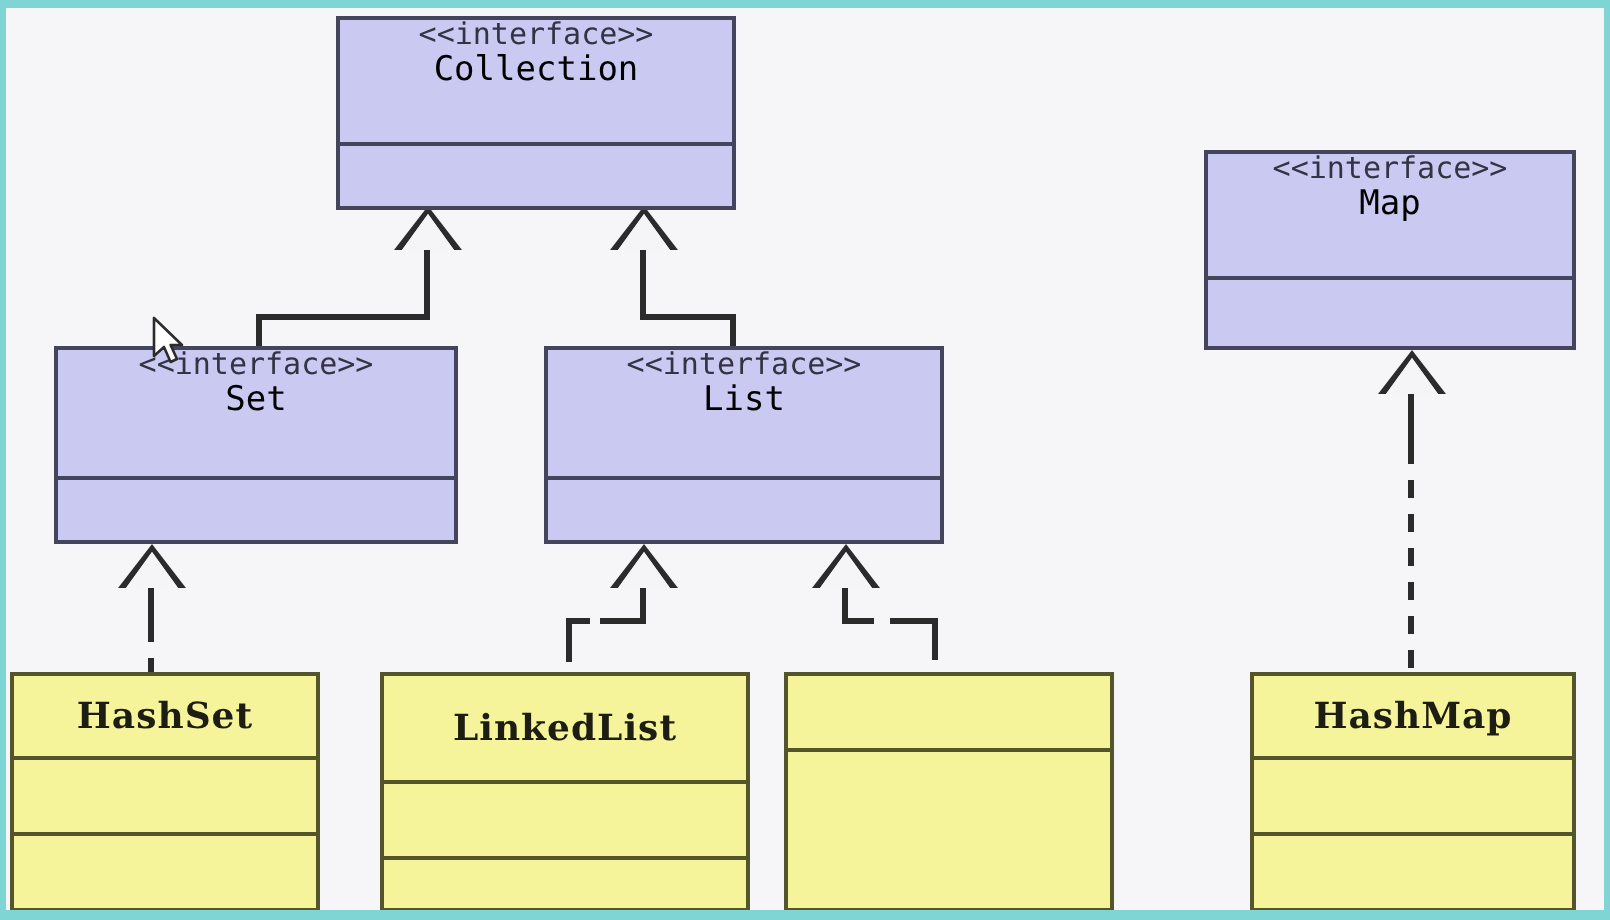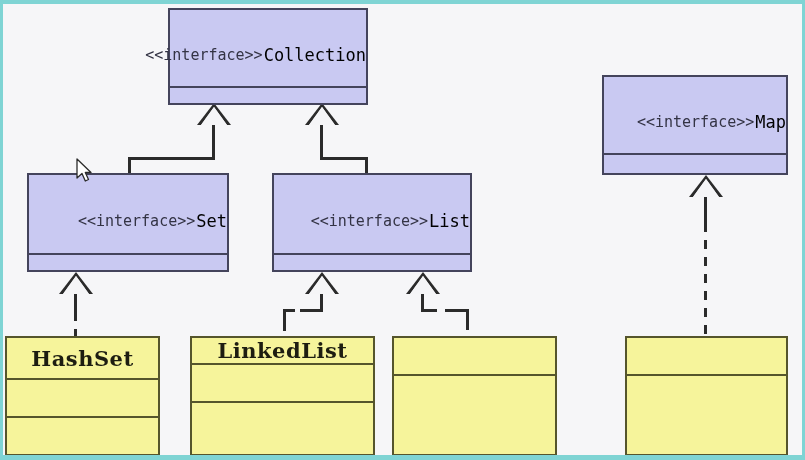--- a/index.html
+++ b/index.html
@@ -20,22 +20,22 @@
   .uml{position:absolute;box-sizing:border-box;border:2px solid #3a3a4a;}
   .uml.iface{background:#c9c9f2;border-color:#44445c;}
   .uml.cls{background:#f6f49b;border-color:#55552c;}
   .row{box-sizing:border-box;width:100%;display:flex;align-items:center;justify-content:center;}
   .uml.iface .row{border-bottom:2px solid #44445c;}
   .uml.iface .row:last-child{border-bottom:none;}
   .uml.cls .row{border-bottom:2px solid #55552c;}
   .uml.cls .row:last-child{border-bottom:none;}
   .stereo{font-size:15px;color:#333344;line-height:1.05;letter-spacing:0px;}
   .nm{font-size:17px;color:#000000;line-height:1.05;}
-  .hdr-iface{flex-direction:row;justify-content:flex-end;gap:1px;margin-top:15px;}
-  .cls-title{font-size:21px;color:#1d1d11;font-family:"DejaVu Serif","Liberation Serif",serif;font-weight:700;letter-spacing:0.5px;}
+  .hdr-iface{flex-direction:column;justify-content:flex-start;gap:1px;}
+  .cls-title{font-size:18px;color:#1d1d11;font-family:"DejaVu Serif","Liberation Serif",serif;font-weight:700;letter-spacing:0.5px;}
 
   
   .ln{position:absolute;background:#2b2b2b;}
   .lnv{width:3px;}
   .lnh{height:3px;}
   .dsh-v{position:absolute;width:3px;
      background:repeating-linear-gradient(to bottom,#2b2b2b 0 9px,rgba(0,0,0,0) 9px 17px);}
   .tri{position:absolute;width:0;height:0;}
   .tri::after{content:"";position:absolute;left:-17px;top:0;width:0;height:0;
      border-left:17px solid transparent;border-right:17px solid transparent;
@@ -135,33 +135,36 @@
 
   <div class="uml cls" style="left:5px;top:336px;width:155px;height:120px;">
     <div class="row" style="height:42px;">
       <div class="cls-title">HashSet</div>
     </div>
     <div class="row" style="height:38px;"></div>
     <div class="row" style="height:36px;"></div>
   </div>
 
   <div class="uml cls" style="left:190px;top:336px;width:185px;height:120px;">
-    <div class="row" style="height:27px;">
+    <div class="row" style="height:54px;">
       <div class="cls-title">LinkedList</div>
     </div>
     <div class="row" style="height:38px;"></div>
     <div class="row" style="height:36px;"></div>
   </div>
 
   <div class="uml cls" style="left:392px;top:336px;width:165px;height:120px;">
     <div class="row" style="height:38px;"></div>
     <div class="row" style="height:36px;"></div>
   </div>
 
   <div class="uml cls" style="left:625px;top:336px;width:163px;height:120px;">
+    <div class="row" style="height:42px;">
+      <div class="cls-title">HashMap</div>
+    </div>
     <div class="row" style="height:38px;"></div>
     <div class="row" style="height:36px;"></div>
   </div>
 
   <svg class="cursor" id="cursor" viewBox="0 0 18 26" style="left: 76px; top: 158px;">
     <polygon points="1,1 1,20 6,15.5 9.3,23 12.5,21.5 9.3,14.5 15,14.5" fill="#ffffff" stroke="#2b2b2b" stroke-width="1.3" stroke-linejoin="round"></polygon>
   </svg>
 
   <div class="edge edge-top"></div>
   <div class="edge edge-bottom"></div>

